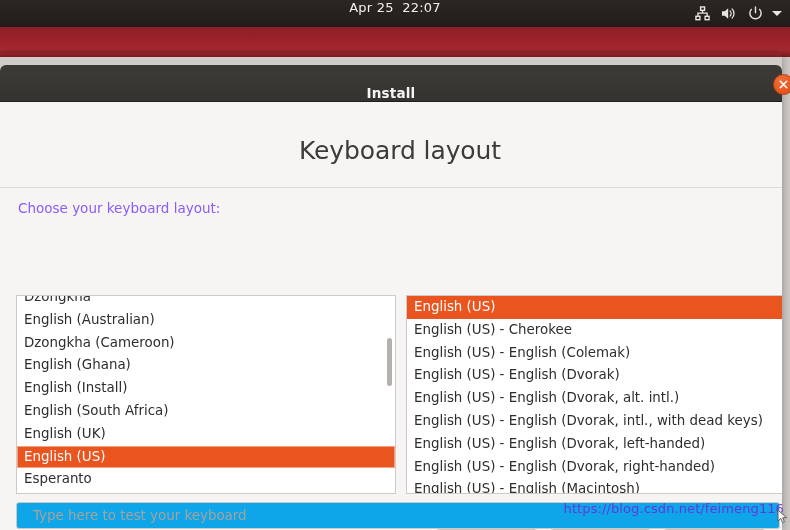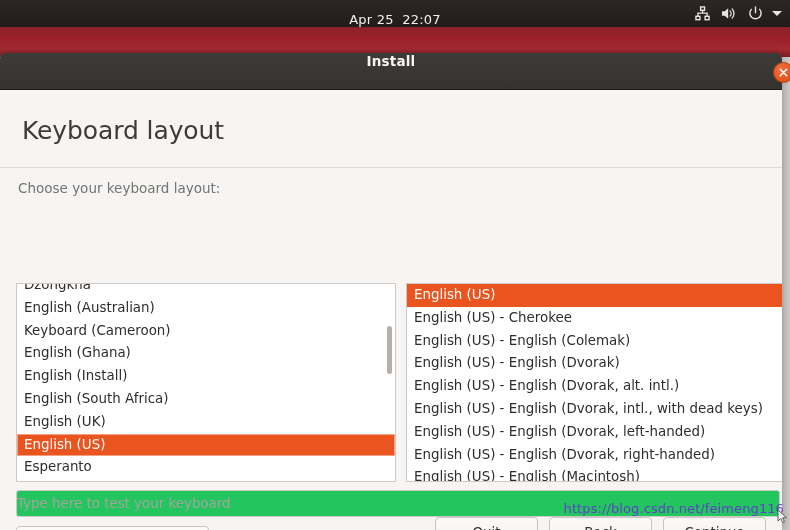--- a/index.html
+++ b/index.html
@@ -18,21 +18,21 @@
 
   
   .top-panel {
     position: absolute;
     top: 0; left: 0;
     width: 790px;
     height: 27px;
     background: #26211e;
     background: linear-gradient(to bottom, #2c2724 0%, #211c1a 100%);
     display: flex;
-    align-items: flex-end;
+    align-items: flex-start;
     justify-content: center;
     z-index: 40;
   }
   .clock {
     color: #f2f0ee;
     font-size: 13px;
     letter-spacing: 0.2px;
     white-space: pre;
     user-select: none;
   }
@@ -82,23 +82,24 @@
     z-index: 20;
     box-shadow: 0 2px 10px rgba(0,0,0,0.35);
   }
   .titlebar {
     position: relative;
     height: 36px;
     background: linear-gradient(to bottom, #3c3b37 0%, #343330 100%);
     border-top-left-radius: 6px;
     border-top-right-radius: 6px;
     display: flex;
-    align-items: flex-start;
+    align-items: flex-end;
     justify-content: center;
     border-bottom: 1px solid #1f1e1c;
+    margin-top: 12px;
   }
   .titlebar-title {
     color: #f6f5f3;
     font-size: 13.5px;
     font-weight: bold;
     letter-spacing: 0.2px;
     user-select: none;
   }
   .close-btn {
     position: absolute;
@@ -120,33 +121,34 @@
   .win-body {
     height: 441px;
     background: #f6f5f4;
     position: relative;
     overflow: hidden;
   }
   .page-title {
     font-size: 25px;
     color: #3d3b39;
     font-weight: normal;
-    margin: 4px;
+    margin: 12px;
     padding: 22px 0 0 18px;
     letter-spacing: -0.1px;
+    text-align: center;
   }
   .title-rule {
     margin-top: 22px;
     height: 1px;
     background: #dddad7;
     width: 100%;
   }
   .choose-label {
     font-size: 13.5px;
-    color: #737373;
+    color: #8b5cf6;
     padding: 12px 0 0 18px;
   }
 
   
   .lists {
     position: absolute;
     top: 193px;
     left: 0;
     width: 782px;
     height: 239px;
@@ -192,27 +194,27 @@
   .listbox.left .vscroll { top: 42px; height: 48px; }
 
   
   .test-entry {
     position: absolute;
     left: 16px;
     top: 400px;
     width: 764px;
     height: 27px;
     box-sizing: border-box;
-    background: #22c55e;
+    background: #0ea5e9;
     border: 1px solid #cfcac5;
     border-radius: 3px;
     font-family: "DejaVu Sans", "Liberation Sans", sans-serif;
     font-size: 13.4px;
     color: #2f2d2b;
-    padding: 0 0;
+    padding: 0 16px;
     outline: none;
   }
   .test-entry::placeholder { color: #a6a29d; opacity: 1; }
 
   
   .btn {
     box-sizing: border-box;
     background: linear-gradient(to bottom, #fbfaf9 0%, #f2f0ee 100%);
     border: 1px solid #c9c4bf;
     border-radius: 4px;
@@ -311,21 +313,21 @@
     <h1 class="page-title">Keyboard layout</h1>
     <div class="title-rule"></div>
     <div class="choose-label">Choose your keyboard layout:</div>
 
     <div class="lists">
 
       <div class="listbox left">
         <div class="list-inner left-inner" id="layout-list-inner">
             <div class="row">Dzongkha</div>
             <div class="row">English (Australian)</div>
-            <div class="row">Keyboard (Cameroon)</div>
+            <div class="row">Dzongkha (Cameroon)</div>
             <div class="row">English (Ghana)</div>
             <div class="row">English (Install)</div>
             <div class="row">English (South Africa)</div>
             <div class="row">English (UK)</div>
             <div class="row selected">English (US)</div>
             <div class="row">Esperanto</div>
           </div>
         <div class="vscroll"></div>
       </div>
 

